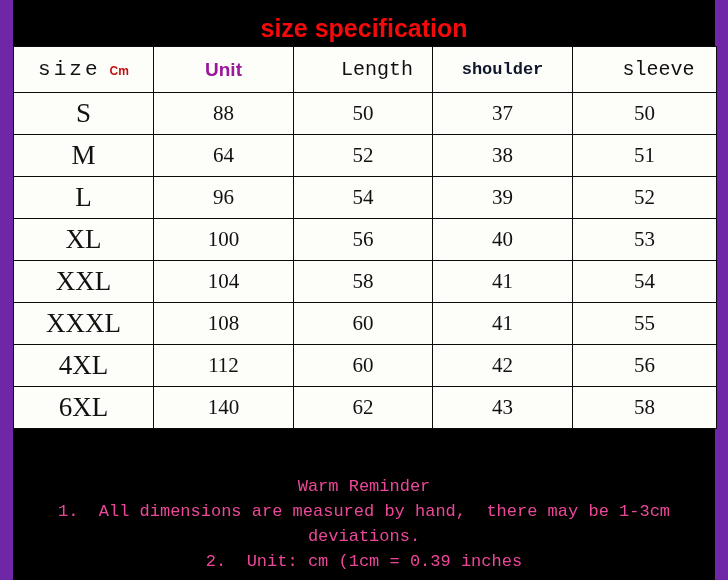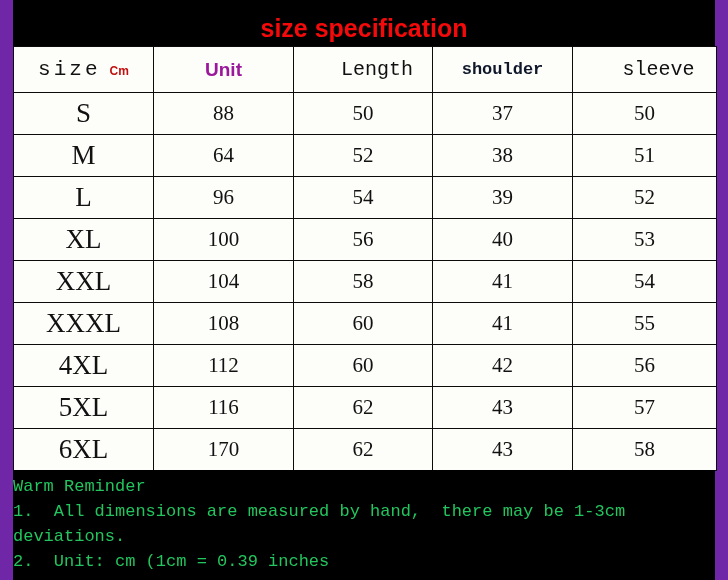--- a/index.html
+++ b/index.html
@@ -128,24 +128,24 @@
   }
 
   
   #footer {
     position: absolute;
     left: 13px;
     top: 470px;
     width: 702px;
     height: 94px;
     background: #000000;
-    color: #22c55e;
+    color: #ec4899;
     font-family: "Liberation Mono", "DejaVu Sans Mono", monospace;
     font-size: 17px;
-    text-align: left;
+    text-align: center;
     line-height: 25px;
     padding-top: 4px;
     box-sizing: border-box;
   }
   #footer .f-line { white-space: pre; }
 </style>
 </head>
 <body>
 
 <div id="page">
@@ -226,29 +226,22 @@
           <td><span class="cell-val">55</span></td>
         </tr>
         <tr>
           <td><span class="cell-size">4XL</span></td>
           <td><span class="cell-val">112</span></td>
           <td><span class="cell-val">60</span></td>
           <td><span class="cell-val">42</span></td>
           <td><span class="cell-val">56</span></td>
         </tr>
         <tr>
-          <td><span class="cell-size">5XL</span></td>
-          <td><span class="cell-val">116</span></td>
-          <td><span class="cell-val">62</span></td>
-          <td><span class="cell-val">43</span></td>
-          <td><span class="cell-val">57</span></td>
-        </tr>
-        <tr>
           <td><span class="cell-size">6XL</span></td>
-          <td><span class="cell-val">170</span></td>
+          <td><span class="cell-val">140</span></td>
           <td><span class="cell-val">62</span></td>
           <td><span class="cell-val">43</span></td>
           <td><span class="cell-val">58</span></td>
         </tr>
       </tbody>
   </table>
 
   <div id="footer">
     <div class="f-line">Warm Reminder</div>
     <div class="f-line">1.  All dimensions are measured by hand,  there may be 1-3cm</div>

